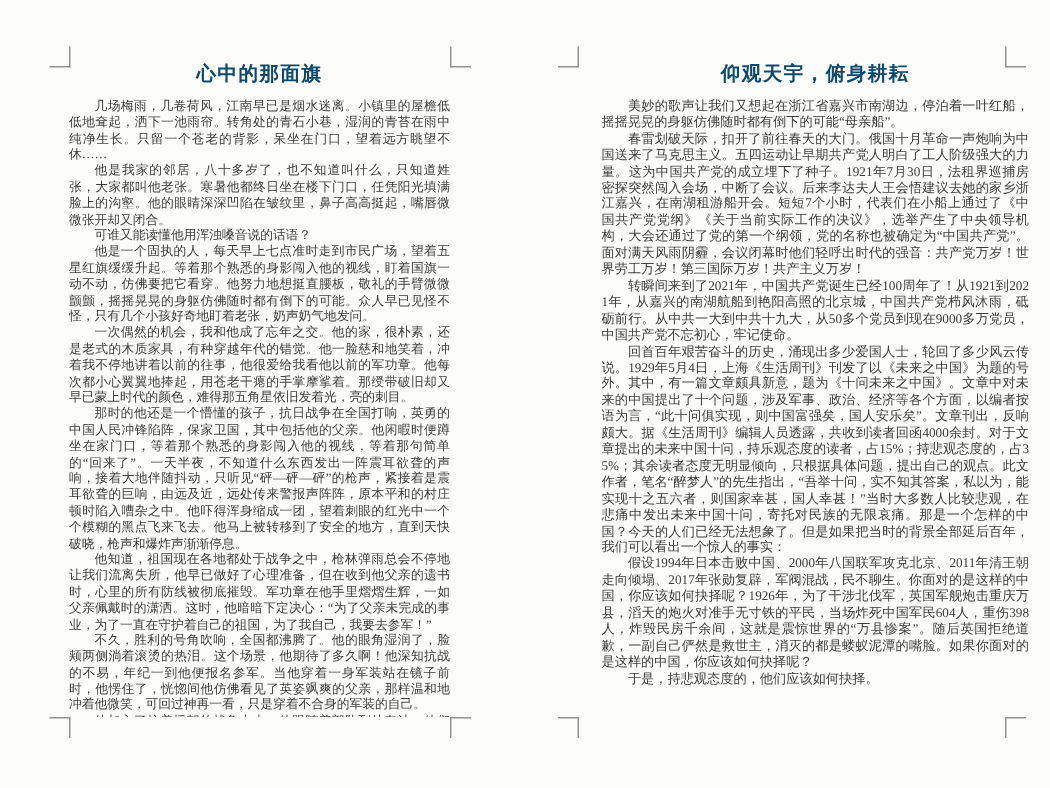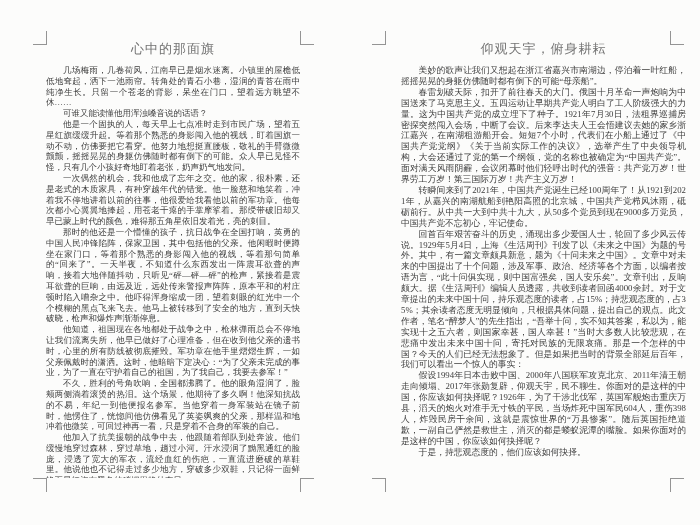--- a/index.html
+++ b/index.html
@@ -10,21 +10,21 @@
   }
   .sheet{
     position:relative;width:700px;height:525px;
     background:#fcfcfb;overflow:hidden;
   }
   .page{position:absolute;top:40px;overflow:hidden;}
   .page-left{left:46px;width:254px;height:438px;}
   .page-right{left:401px;width:285px;height:438px;}
   .page-title{
     margin:0 0 7px 0;text-align:center;
-    font-size:13px;font-weight:normal;color:#737373;letter-spacing:1px;
+    font-size:13px;font-weight:bold;color:#0c4a6e;letter-spacing:1px;
   }
   .page-body p{
     margin:0;text-indent:2em;text-align:justify;
     color:#3c3c3c;word-break:break-all;
   }
   .page-left  .page-body p{font-size:8.5px;line-height:10.8px;}
   .page-right .page-body p{font-size:8.8px;line-height:10.9px;}
   .page-body p.no-indent{text-indent:0;}
   
   .crop{position:absolute;width:13px;height:13px;}
@@ -49,35 +49,36 @@
 
   <div class="crop tl rp-tl"></div>
   <div class="crop tr rp-tr"></div>
   <div class="crop bl rp-bl"></div>
   <div class="crop br rp-br"></div>
 
   <div class="page page-left">
     <h1 class="page-title">心中的那面旗</h1>
     <div class="page-body">
         <p>几场梅雨，几卷荷风，江南早已是烟水迷离。小镇里的屋檐低低地耷起，洒下一池雨帘。转角处的青石小巷，湿润的青苔在雨中纯净生长。只留一个苍老的背影，呆坐在门口，望着远方眺望不休……</p>
+        <p>他是我家的邻居，八十多岁了，也不知道叫什么，只知道姓张，大家都叫他老张。寒暑他都终日坐在楼下门口，任凭阳光填满脸上的沟壑。他的眼睛深深凹陷在皱纹里，鼻子高高挺起，嘴唇微微张开却又闭合。</p>
         <p>可谁又能读懂他用浑浊嗓音说的话语？</p>
         <p>他是一个固执的人，每天早上七点准时走到市民广场，望着五星红旗缓缓升起。等着那个熟悉的身影闯入他的视线，盯着国旗一动不动，仿佛要把它看穿。他努力地想挺直腰板，敬礼的手臂微微颤颤，摇摇晃晃的身躯仿佛随时都有倒下的可能。众人早已见怪不怪，只有几个小孩好奇地盯着老张，奶声奶气地发问。</p>
         <p>一次偶然的机会，我和他成了忘年之交。他的家，很朴素，还是老式的木质家具，有种穿越年代的错觉。他一脸慈和地笑着，冲着我不停地讲着以前的往事，他很爱给我看他以前的军功章。他每次都小心翼翼地捧起，用苍老干瘪的手掌摩挲着。那绶带破旧却又早已蒙上时代的颜色，难得那五角星依旧发着光，亮的刺目。</p>
         <p>那时的他还是一个懵懂的孩子，抗日战争在全国打响，英勇的中国人民冲锋陷阵，保家卫国，其中包括他的父亲。他闲暇时便蹲坐在家门口，等着那个熟悉的身影闯入他的视线，等着那句简单的“回来了”。一天半夜，不知道什么东西发出一阵震耳欲聋的声响，接着大地伴随抖动，只听见“砰—砰—砰”的枪声，紧接着是震耳欲聋的巨响，由远及近，远处传来警报声阵阵，原本平和的村庄顿时陷入嘈杂之中。他吓得浑身缩成一团，望着刺眼的红光中一个个模糊的黑点飞来飞去。他马上被转移到了安全的地方，直到天快破晓，枪声和爆炸声渐渐停息。</p>
         <p>他知道，祖国现在各地都处于战争之中，枪林弹雨总会不停地让我们流离失所，他早已做好了心理准备，但在收到他父亲的遗书时，心里的所有防线被彻底摧毁。军功章在他手里熠熠生辉，一如父亲佩戴时的潇洒。这时，他暗暗下定决心：“为了父亲未完成的事业，为了一直在守护着自己的祖国，为了我自己，我要去参军！”</p>
         <p>不久，胜利的号角吹响，全国都沸腾了。他的眼角湿润了，脸颊两侧淌着滚烫的热泪。这个场景，他期待了多久啊！他深知抗战的不易，年纪一到他便报名参军。当他穿着一身军装站在镜子前时，他愣住了，恍惚间他仿佛看见了英姿飒爽的父亲，那样温和地冲着他微笑，可回过神再一看，只是穿着不合身的军装的自己。</p>
         <p>他加入了抗美援朝的战争中去，他跟随着部队到处奔波。他们缓慢地穿过森林，穿过草地，趟过小河。汗水浸润了黝黑通红的脸庞，浸透了宽大的军衣，流经血红的伤疤，一直流进磨破的草鞋里。他说他也不记得走过多少地方，穿破多少双鞋，只记得一面鲜艳五星红旗在黑色的硝烟里格外夺目。</p>
       </div>
   </div>
 
   <div class="page page-right">
     <h1 class="page-title">仰观天宇，俯身耕耘</h1>
     <div class="page-body">
         <p>美妙的歌声让我们又想起在浙江省嘉兴市南湖边，停泊着一叶红船，摇摇晃晃的身躯仿佛随时都有倒下的可能“母亲船”。</p>
         <p>春雷划破天际，扣开了前往春天的大门。俄国十月革命一声炮响为中国送来了马克思主义。五四运动让早期共产党人明白了工人阶级强大的力量。这为中国共产党的成立埋下了种子。1921年7月30日，法租界巡捕房密探突然闯入会场，中断了会议。后来李达夫人王会悟建议去她的家乡浙江嘉兴，在南湖租游船开会。短短7个小时，代表们在小船上通过了《中国共产党党纲》《关于当前实际工作的决议》，选举产生了中央领导机构，大会还通过了党的第一个纲领，党的名称也被确定为“中国共产党”。面对满天风雨阴霾，会议闭幕时他们轻呼出时代的强音：共产党万岁！世界劳工万岁！第三国际万岁！共产主义万岁！</p>
         <p>转瞬间来到了2021年，中国共产党诞生已经100周年了！从1921到2021年，从嘉兴的南湖航船到艳阳高照的北京城，中国共产党栉风沐雨，砥砺前行。从中共一大到中共十九大，从50多个党员到现在9000多万党员，中国共产党不忘初心，牢记使命。</p>
         <p>回首百年艰苦奋斗的历史，涌现出多少爱国人士，轮回了多少风云传说。1929年5月4日，上海《生活周刊》刊发了以《未来之中国》为题的号外。其中，有一篇文章颇具新意，题为《十问未来之中国》。文章中对未来的中国提出了十个问题，涉及军事、政治、经济等各个方面，以编者按语为言，“此十问俱实现，则中国富强矣，国人安乐矣”。文章刊出，反响颇大。据《生活周刊》编辑人员透露，共收到读者回函4000余封。对于文章提出的未来中国十问，持乐观态度的读者，占15%；持悲观态度的，占35%；其余读者态度无明显倾向，只根据具体问题，提出自己的观点。此文作者，笔名“醉梦人”的先生指出，“吾举十问，实不知其答案，私以为，能实现十之五六者，则国家幸甚，国人幸甚！”当时大多数人比较悲观，在悲痛中发出未来中国十问，寄托对民族的无限哀痛。那是一个怎样的中国？今天的人们已经无法想象了。但是如果把当时的背景全部延后百年，我们可以看出一个惊人的事实：</p>
-        <p>假设1994年日本击败中国、2000年八国联军攻克北京、2011年清王朝走向倾塌、2017年张勋复辟，仰观天宇，民不聊生。你面对的是这样的中国，你应该如何抉择呢？1926年，为了干涉北伐军，英国军舰炮击重庆万县，滔天的炮火对准手无寸铁的平民，当场炸死中国军民604人，重伤398人，炸毁民房千余间，这就是震惊世界的“万县惨案”。随后英国拒绝道歉，一副自己俨然是救世主，消灭的都是蝼蚁泥潭的嘴脸。如果你面对的是这样的中国，你应该如何抉择呢？</p>
+        <p>假设1994年日本击败中国、2000年八国联军攻克北京、2011年清王朝走向倾塌、2017年张勋复辟，军阀混战，民不聊生。你面对的是这样的中国，你应该如何抉择呢？1926年，为了干涉北伐军，英国军舰炮击重庆万县，滔天的炮火对准手无寸铁的平民，当场炸死中国军民604人，重伤398人，炸毁民房千余间，这就是震惊世界的“万县惨案”。随后英国拒绝道歉，一副自己俨然是救世主，消灭的都是蝼蚁泥潭的嘴脸。如果你面对的是这样的中国，你应该如何抉择呢？</p>
         <p>于是，持悲观态度的，他们应该如何抉择。</p>
       </div>
   </div>
 
 </div>
 
 </body></html>

